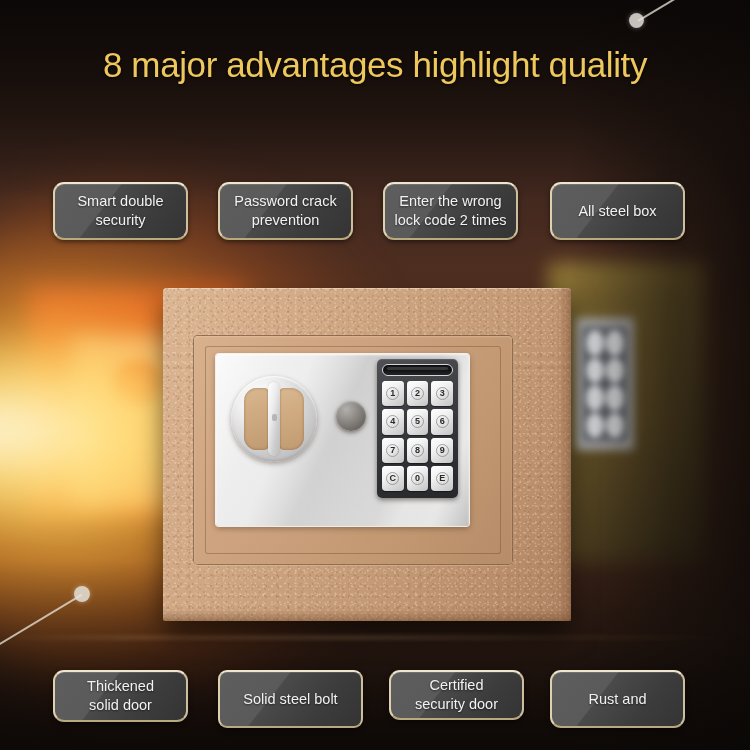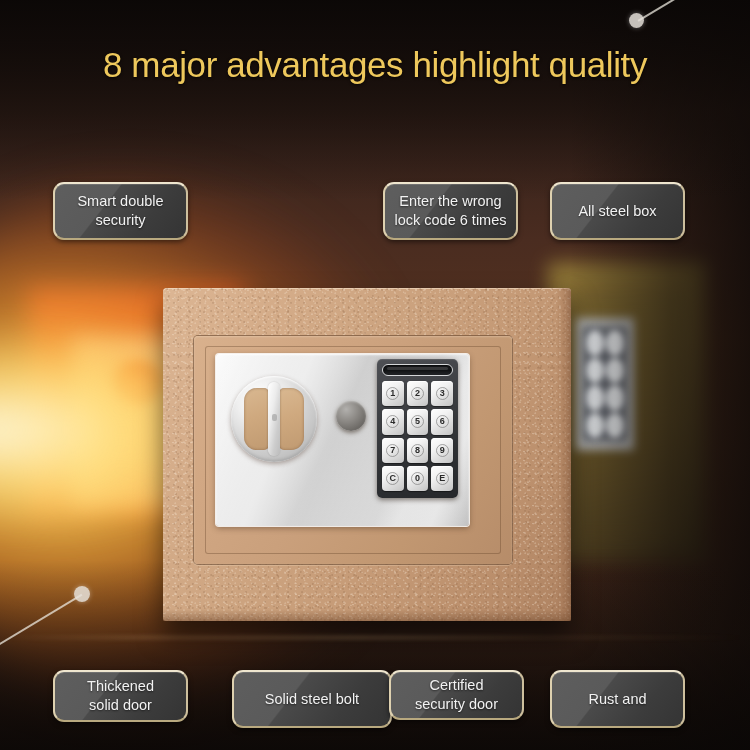--- a/index.html
+++ b/index.html
@@ -540,25 +540,31 @@
 
   <div class="title">8 major advantages highlight quality</div>
 
   <div class="badge" style="left:53px; top:182px; width:135px; height:58px;">
     <div>
       <span>Smart double</span>
       <span>security</span>
     </div>
   </div>
 
+  <div class="badge" style="left:218px; top:182px; width:135px; height:58px;">
+    <div>
+      <span>Password crack</span>
+      <span>prevention</span>
+    </div>
+  </div>
 
   <div class="badge" style="left:383px; top:182px; width:135px; height:58px;">
     <div>
       <span>Enter the wrong</span>
-      <span>lock code 6 times</span>
+      <span>lock code 2 times</span>
     </div>
   </div>
 
   <div class="badge" style="left:550px; top:182px; width:135px; height:58px;">
     <div>
       <span>All steel box</span>
     </div>
   </div>
 
   <div id="safe">
@@ -628,21 +634,21 @@
     </div>
   </div>
 
   <div class="badge" style="left:53px; top:670px; width:135px; height:52px;">
     <div>
       <span>Thickened</span>
       <span>solid door</span>
     </div>
   </div>
 
-  <div class="badge" style="left:232px; top:670px; width:160px; height:58px;">
+  <div class="badge" style="left:218px; top:670px; width:145px; height:58px;border-radius:9px;">
     <div>
       <span>Solid steel bolt</span>
     </div>
   </div>
 
   <div class="badge" style="left:389px; top:670px; width:135px; height:50px;">
     <div>
       <span>Certified</span>
       <span>security door</span>
     </div>

